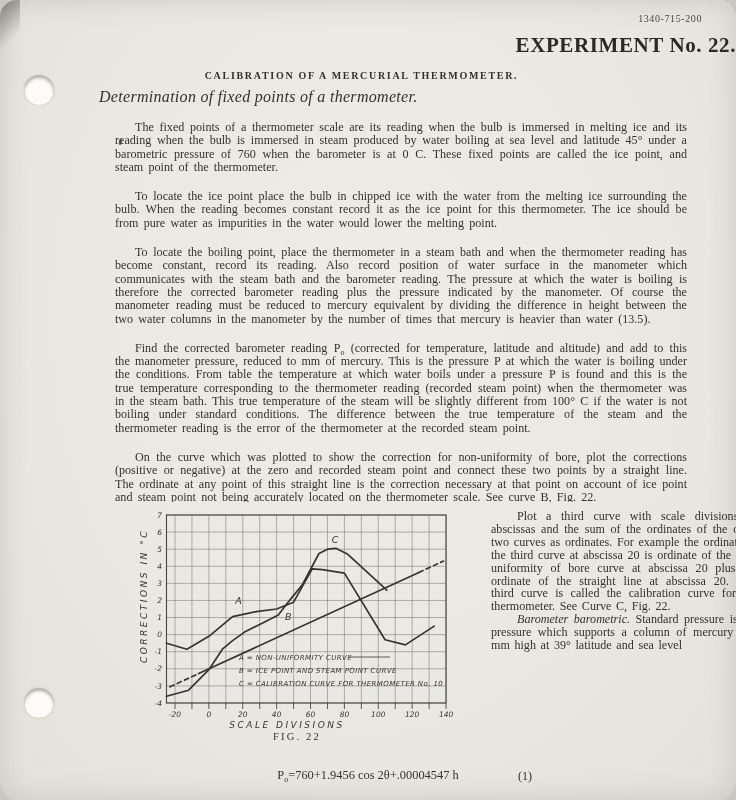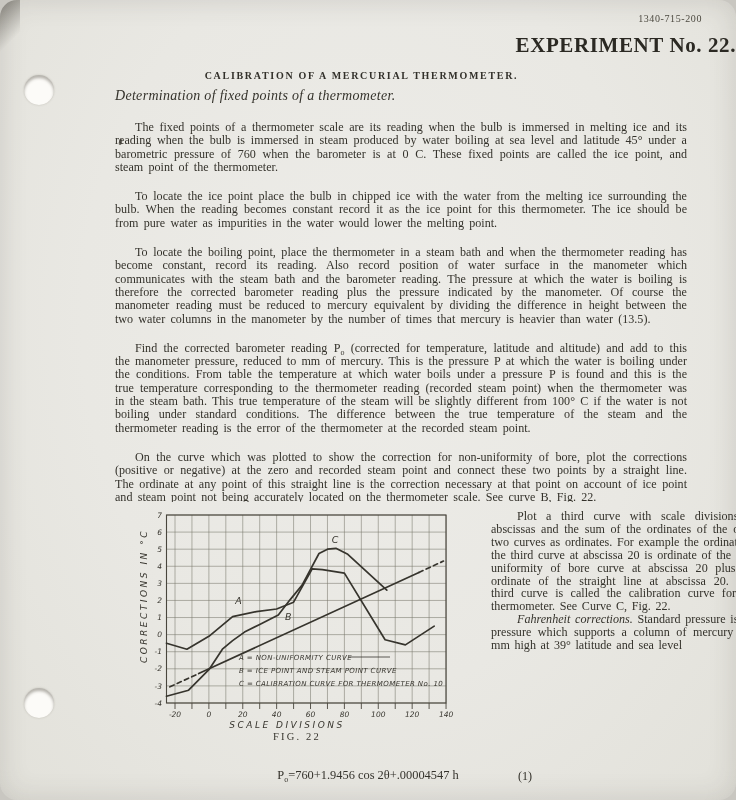--- a/index.html
+++ b/index.html
@@ -9,21 +9,21 @@
     box-shadow: inset 0 0 28px rgba(70,65,55,0.16);
     font-family:"Liberation Serif", serif; color:#34322b;border-radius:17px;
   }
   .corner-shade { position:absolute; left:0; top:0; width:20px; height:55px;
     background:linear-gradient(135deg, rgba(60,56,48,0.55), rgba(60,56,48,0) 70%); }
   .doc-number { position:absolute; top:13px; right:34px; font-size:10px; letter-spacing:0.6px; color:#4c4940; }
   .title { position:absolute; top:33px; left:0; right:0; text-align:right;
     font-size:21px; font-weight:bold; letter-spacing:0.6px; color:#2b2923; }
   .subtitle { position:absolute; top:70px; left:0; right:13px; text-align:center;
     font-size:10px; font-weight:bold; letter-spacing:1.7px; color:#32302a; }
-  .section-heading { position:absolute; top:88px; left:115px; font-style:italic; font-size:14px; letter-spacing:0.3px; }
+  .section-heading { position:absolute; top:88px; left:99px; font-style:italic; font-size:16px; letter-spacing:0.3px; }
   .main-text { position:absolute; top:105px; left:99px; width:604px; height:397px; overflow:hidden;
     text-align:justify; font-size:12.1px; line-height:13.3px; word-spacing:2.2px; }
   .main-text p { margin:16px; text-indent:20px; }
   .right-col { position:absolute; top:510px; left:467px; width:267px; height:258px; overflow:hidden;
     text-align:justify; font-size:12.1px; line-height:12.9px; word-spacing:1.6px;margin-left:24px; }
   .right-col p { margin:0; text-indent:26px; }
   .lead-italic { font-style:italic; }
   sub { font-size:8px; line-height:0; }
   .bottom-line { position:absolute; top:755px; left:0; right:0; text-align:center; font-size:12.1px; word-spacing:2px; }
   .formula-line { position:absolute; top:768px; left:0; right:0; text-align:center; font-size:12.4px; }
@@ -149,18 +149,18 @@
         <text x="112" y="186" class="legendTxt">C = CALIBRATION CURVE FOR THERMOMETER No. 10</text>
         <line x1="222" y1="157" x2="263" y2="157" stroke="#36342d" stroke-width="0.8"></line>
         <text x="160" y="228" class="axisTitle" text-anchor="middle">SCALE DIVISIONS</text>
         <text class="axisTitle" transform="translate(20,163) rotate(-90)">CORRECTIONS IN °C</text>
         <text x="170" y="240" class="figCaption" text-anchor="middle">FIG. 22</text>
       </svg>
   </div>
 
   <div class="right-col">
     <p>Plot a third curve with scale divisions as abscissas and the sum of the ordinates of the other two curves as ordinates. For example the ordinate of the third curve at abscissa 20 is ordinate of the non-uniformity of bore curve at abscissa 20 plus the ordinate of the straight line at abscissa 20. This third curve is called the calibration curve for the thermometer. See Curve C, Fig. 22.</p>
-    <p><span class="lead-italic">Fahrenheit corrections.</span><span> Standard pressure is the pressure which supports a column of mercury 760 mm high at 39° latitude and sea level</span></p>
+    <p><span class="lead-italic">Barometer barometric.</span><span> Standard pressure is the pressure which supports a column of mercury 760 mm high at 39° latitude and sea level</span></p>
   </div>
 
   <div class="formula-line"><span>P</span><sub>o</sub><span>=760+1.9456 cos 2θ+.00004547 h</span></div>
   <div class="eq-num">(1)</div>
 </div>
 
 </body></html>

